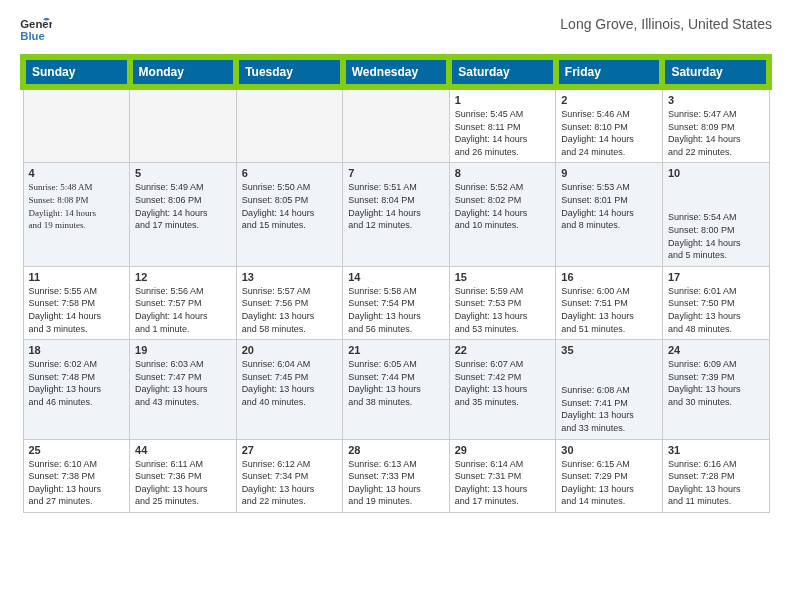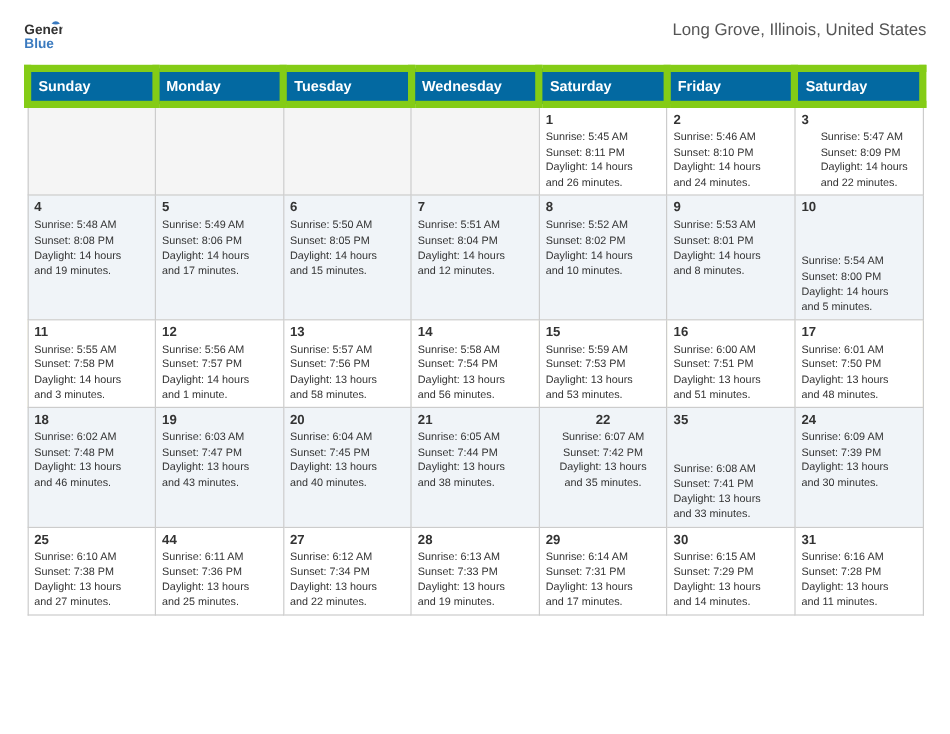--- a/index.html
+++ b/index.html
@@ -124,30 +124,30 @@
         </td>
         <td style="background: rgb(255, 255, 255);">
           <div class="day-number">2</div>
           <div class="day-info" style="white-space: pre-line;">Sunrise: 5:46 AM
 Sunset: 8:10 PM
 Daylight: 14 hours
 and 24 minutes.</div>
         </td>
         <td style="background: rgb(255, 255, 255);">
           <div class="day-number">3</div>
-          <div class="day-info" style="white-space: pre-line; margin-left: 16px;">Sunrise: 5:47 AM
+          <div class="day-info" style="white-space: pre-line;">Sunrise: 5:47 AM
 Sunset: 8:09 PM
 Daylight: 14 hours
 and 22 minutes.</div>
         </td>
       </tr>
       <tr style="background: rgb(240, 244, 248);">
         <td style="background: rgb(240, 244, 248);">
           <div class="day-number">4</div>
-          <div class="day-info" style="white-space: pre-line;">Sunrise: 5:48 AM
+          <div class="day-info" style="white-space: pre-line; font-family: Liberation Serif, serif;">Sunrise: 5:48 AM
 Sunset: 8:08 PM
 Daylight: 14 hours
 and 19 minutes.</div>
         </td>
         <td style="background: rgb(240, 244, 248);">
           <div class="day-number">5</div>
           <div class="day-info" style="white-space: pre-line;">Sunrise: 5:49 AM
 Sunset: 8:06 PM
 Daylight: 14 hours
 and 17 minutes.</div>
@@ -261,21 +261,21 @@
 Daylight: 13 hours
 and 40 minutes.</div>
         </td>
         <td style="background: rgb(240, 244, 248);">
           <div class="day-number">21</div>
           <div class="day-info" style="white-space: pre-line;">Sunrise: 6:05 AM
 Sunset: 7:44 PM
 Daylight: 13 hours
 and 38 minutes.</div>
         </td>
-        <td style="background: rgb(240, 244, 248); text-align: center;">
+        <td style="background: rgb(240, 244, 248);">
           <div class="day-number">22</div>
           <div class="day-info" style="white-space: pre-line;">Sunrise: 6:07 AM
 Sunset: 7:42 PM
 Daylight: 13 hours
 and 35 minutes.</div>
         </td>
         <td style="background: rgb(240, 244, 248);">
           <div class="day-number">35</div>
           <div class="day-info" style="white-space: pre-line; margin-top: 28px;">Sunrise: 6:08 AM
 Sunset: 7:41 PM

